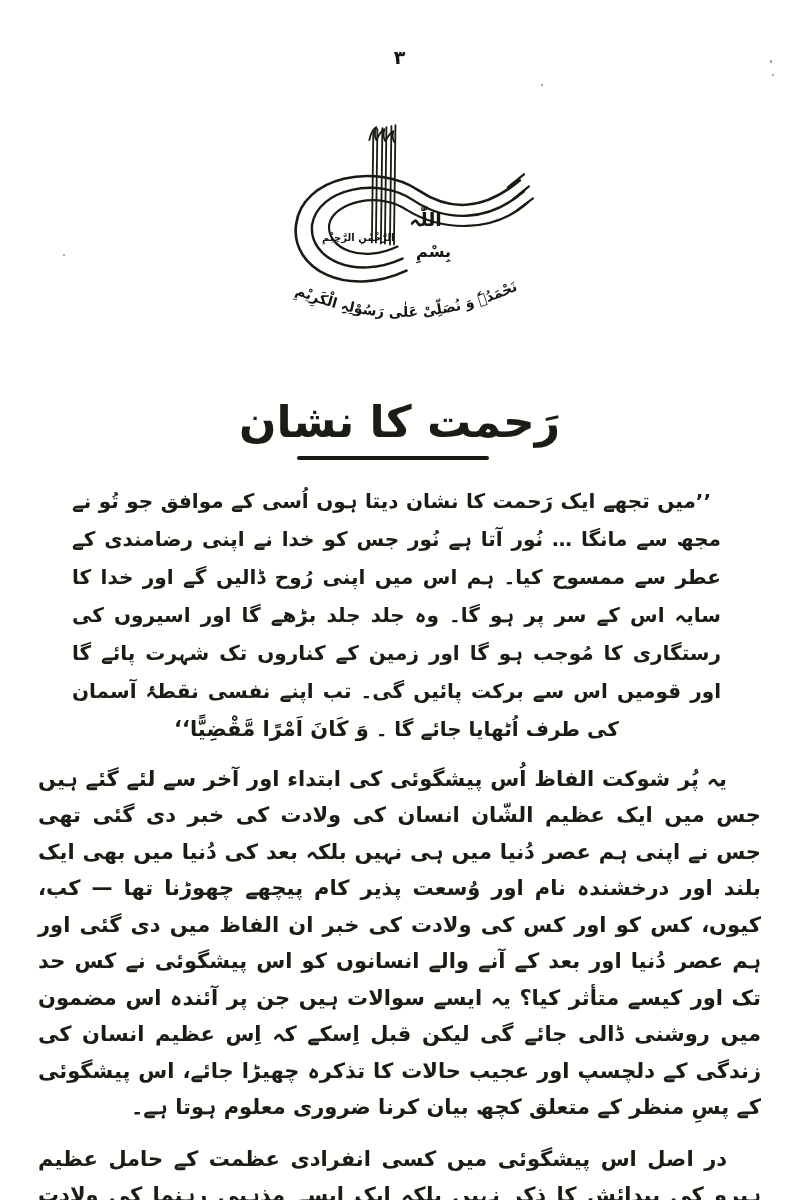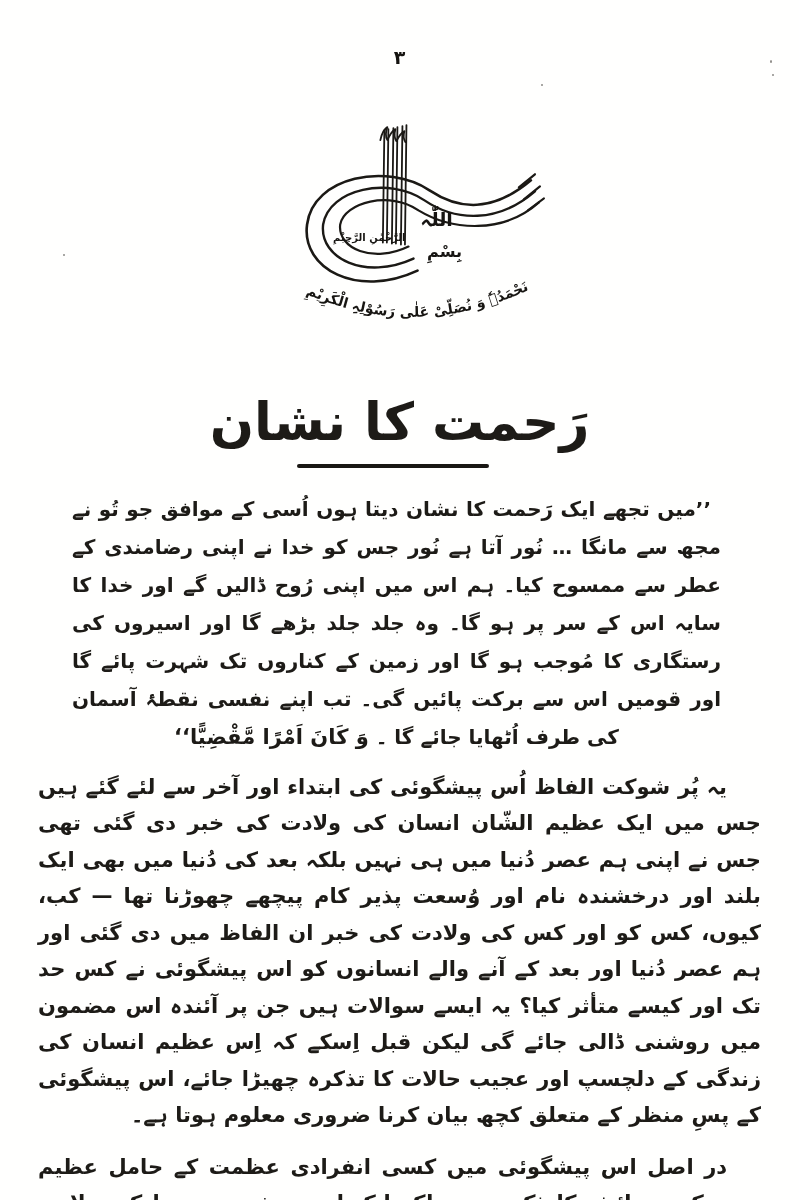--- a/index.html
+++ b/index.html
@@ -22,40 +22,40 @@
     font-size: 19px;
     font-weight: bold;
     letter-spacing: 1px;
     color: #151310;
   }
   
   .emblem {
     position: relative;
     width: 266px;
     margin: 52px auto 0 auto;
-    left: 20px;
+    left: 9px;
   }
   .emblem-svg { display: block; width: 266px; height: 226px; }
   .emblem-svg path.art {
     fill: none;
     stroke: #1b1915;
     stroke-linecap: round;
     stroke-linejoin: round;
   }
   .emblem-svg text {
     fill: #171512;
     font-family: "DejaVu Sans", sans-serif;
     font-weight: bold;
     direction: rtl;
   }
   
   .title-block { margin-top: 50px; text-align: center; }
   .title-text {
-    margin: 16px;
-    font-size: 52px;
+    margin: 8px;
+    font-size: 44px;
     font-weight: bold;
     direction: rtl;
     color: #15130f;
     line-height: 52px;
   }
   .title-underline {
     width: 192px;
     height: 3.5px;
     background: #191713;
     margin: 5px auto 0 auto;

